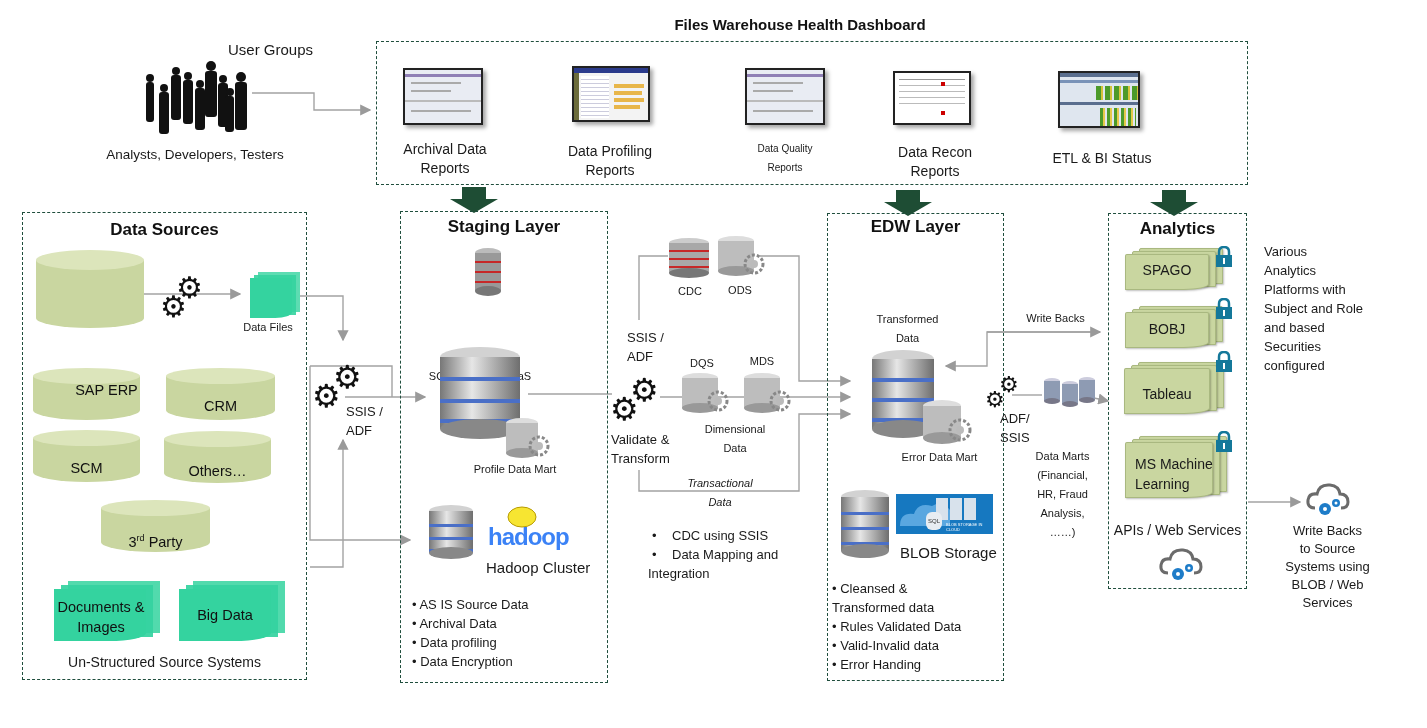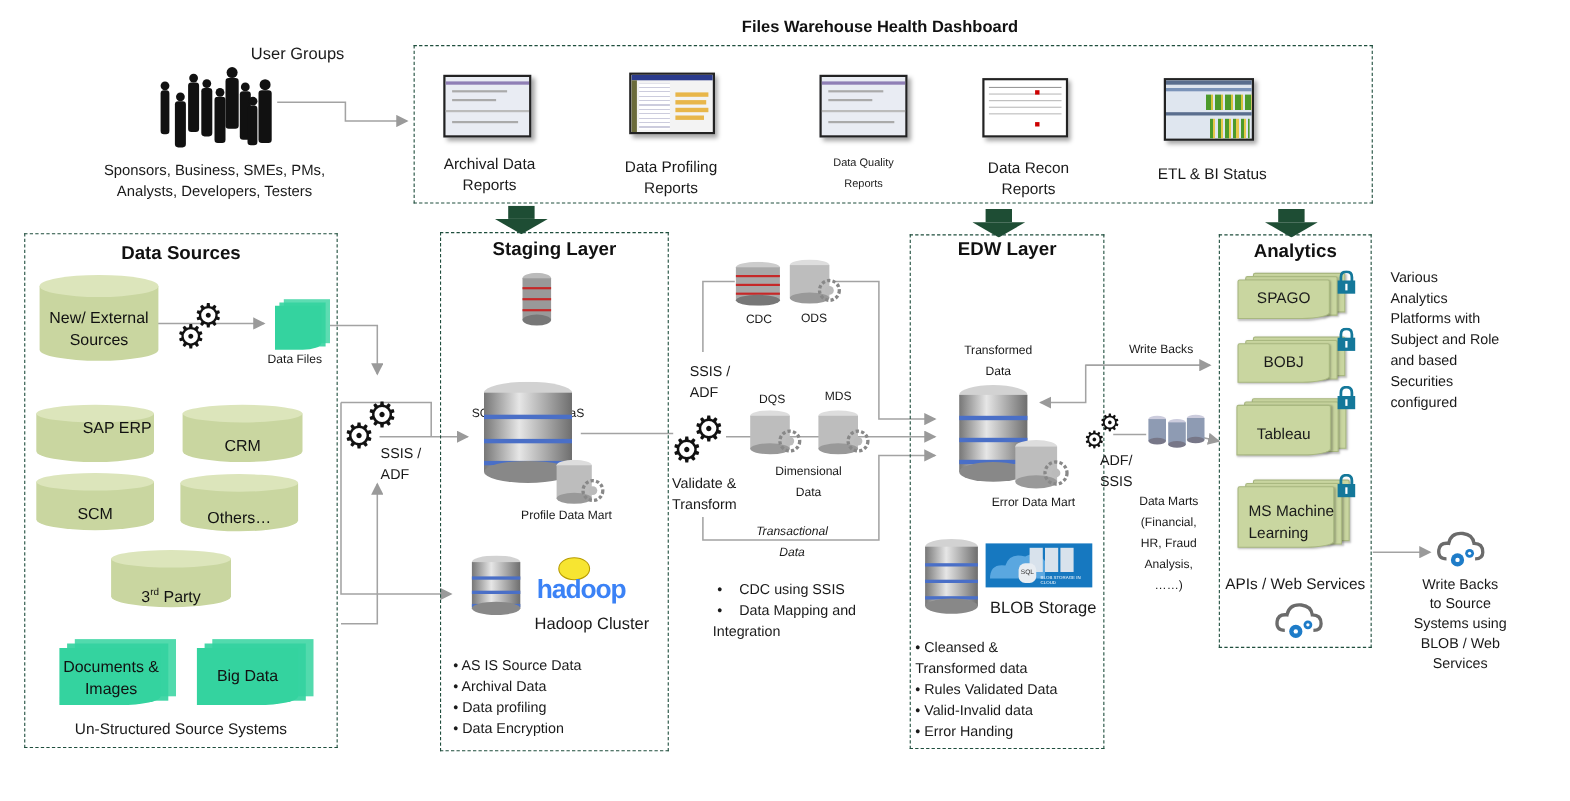--- a/index.html
+++ b/index.html
@@ -87,21 +87,20 @@
         <rect x="80" y="39" width="10" height="44" rx="3"></rect>
       <circle cx="92" cy="48" r="4"></circle>
         <rect x="87" y="52" width="9" height="36" rx="3"></rect>
       <circle cx="103" cy="33" r="5"></circle>
         <rect x="97" y="38" width="12" height="48" rx="3"></rect>
     </g>
   </svg>
 </div>
 <div class="lbl-l" style="left:228px;top:40px;font-size:15px;">User Groups</div>
 <div class="lbl" style="left:70px;top:145px;width:250px;font-size:13.5px;">
-  <div>Sponsors, Business, SMEs, PMs,</div>
   <div>Analysts, Developers, Testers</div>
 </div>
 
 <div class="title" style="left:600px;top:16px;width:400px;font-size:15px;">Files Warehouse Health Dashboard</div>
 <div class="dash-box" style="left:376px;top:41px;width:872px;height:144px;"></div>
 
 <div class="thumb" style="left:403px;top:68px;width:80px;height:57px;">
   <div class="bar" style="top:4px;height:3px;background:#8f7fb5;"></div>
   <div class="bar" style="top:12px;left:6px;right:20px;height:2px;background:#aaa;"></div>
   <div class="bar" style="top:20px;left:6px;right:30px;height:2px;background:#aaa;"></div>
@@ -182,24 +181,20 @@
       <path d="M0,12 L48,12 L24,26 z" fill="#1e4d34"></path>
     </svg>
 </div>
 
 <div class="dash-box" style="left:22px;top:212px;width:285px;height:468px;"></div>
 <div class="title" style="left:22px;top:220px;width:285px;">Data Sources</div>
 
 <div class="cyl" style="left:36px;top:250px;width:108px;height:78px;">
   <div class="body" style="top:10px;"></div>
     <div class="top"></div>
-  <div class="txt" style="top:30px;">
-      <div>New/ External</div>
-      <div>Sources</div>
-    </div>
 </div>
 
 <div class="gear" style="left:176px;top:273px;font-size:30px;">⚙</div>
 <div class="gear" style="left:160px;top:292px;font-size:30px;">⚙</div>
 
 <div class="doc" style="left:250px;top:272px;width:52px;height:48px;">
   <div class="pg" style="left:8px;top:0;width:42px;height:40px;opacity:.8;"></div>
   <div class="pg" style="left:4px;top:3px;width:42px;height:40px;opacity:.9;"></div>
   <div class="pg" style="left:0;top:6px;width:42px;height:40px;border-radius:0 0 40% 0 / 0 0 6px 0;"></div>
 </div>

